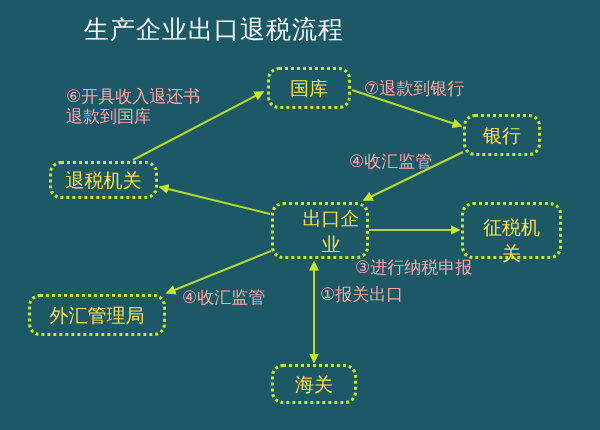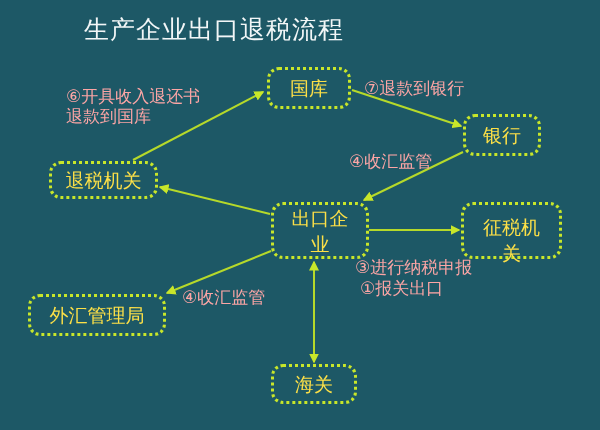--- a/index.html
+++ b/index.html
@@ -94,21 +94,21 @@
   </div>
 
   <div class="node" style="left:463px; top:114px; width:78px; height:42px;">
     <span>银行</span>
   </div>
 
   <div class="node" style="left:49px; top:161px; width:109px; height:38px;">
     <span>退税机关</span>
   </div>
 
-  <div class="node" style="left:271px; top:202px; width:98px; height:57px;">
+  <div class="node" style="left:271px; top:202px; width:98px; height:57px;justify-content:flex-end;">
     <span style="display:block; width:62px;">出口企业</span>
   </div>
 
   <div class="node" style="left:461px; top:202px; width:101px; height:57px;">
     <span style="display:block; width:64px;margin-top:18px;">征税机关</span>
   </div>
 
   <div class="node" style="left:28px; top:294px; width:138px; height:42px;">
     <span>外汇管理局</span>
   </div>
@@ -122,16 +122,16 @@
 
   <div class="edge-label" style="left:364px; top:78px;">⑦退款到银行</div>
 
 
   <div class="edge-label" style="left:349px; top:151px;">④收汇监管</div>
 
   <div class="edge-label" style="left:355px; top:257px;">③进行纳税申报</div>
 
   <div class="edge-label" style="left:182px; top:287px;">④收汇监管</div>
 
-  <div class="edge-label" style="left:320px; top:278px;margin-left:40px;">①报关出口</div>
+  <div class="edge-label" style="left:320px; top:284px;">①报关出口</div>
 
 
 </div>
 
 </body></html>

